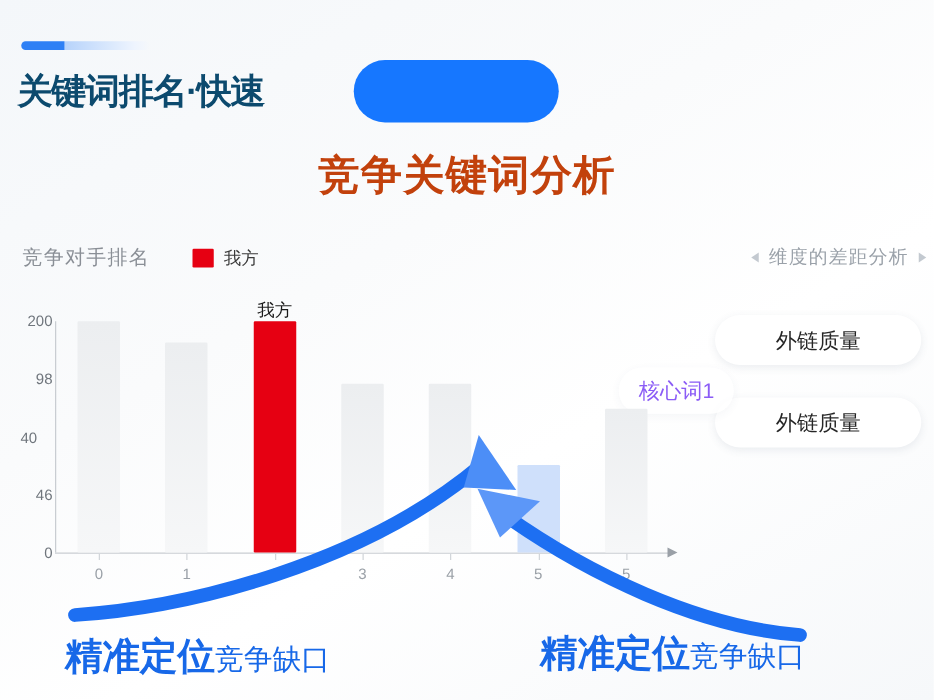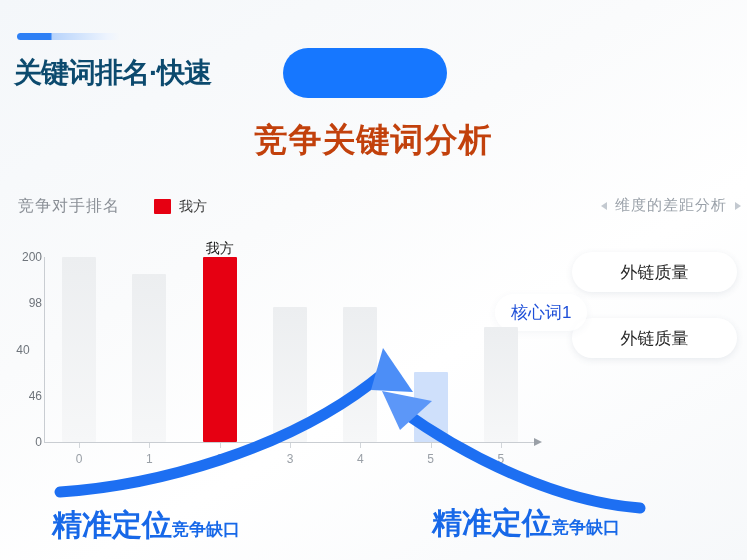--- a/index.html
+++ b/index.html
@@ -133,21 +133,21 @@
   
   .ghost-pill {
     position: absolute;
     left: 495px; top: 294px;
     height: 37px;
     padding: 0 16px;
     border-radius: 19px;
     background: rgba(255,255,255,0.72);
     display: flex; align-items: center;
     font-size: 17px;
-    color: #1d4ed8;
+    color: #8b5cf6;
     box-shadow: 0 2px 8px rgba(60,80,110,0.05);
   }
 
   
   .chart { position: absolute; left: 0; top: 245px; width: 560px; height: 235px; }
   .y-axis-line {
     position: absolute; left: 44px; top: 12px;
     width: 1px; height: 185px; background: #c9cdd2;
   }
   .x-axis-line {
@@ -194,21 +194,21 @@
 
   
   .caption {
     position: absolute;
     display: flex;
     align-items: baseline;
     color: #1768e8;
     white-space: nowrap;
   }
   .caption-main { font-size: 30px; font-weight: bold; letter-spacing: 0px; }
-  .caption-sub { font-size: 17px; font-weight: bold; letter-spacing: 0px; }
+  .caption-sub { font-size: 23px; font-weight: normal; letter-spacing: 0px; }
   .caption-left { left: 52px; top: 505px; }
   .caption-right { left: 432px; top: 503px; }
 </style>
 </head>
 <body>
 
 <div class="accent-bar"></div>
 
 <div class="headline">
   <span class="headline-text">关键词排名·快速</span>

